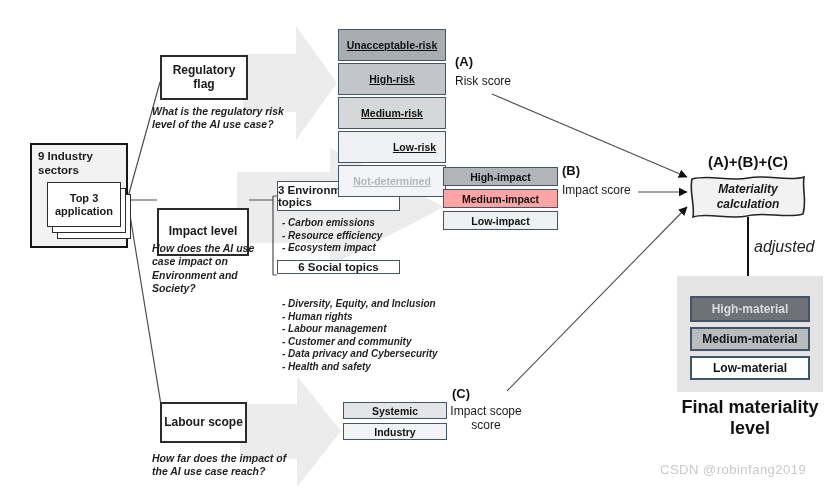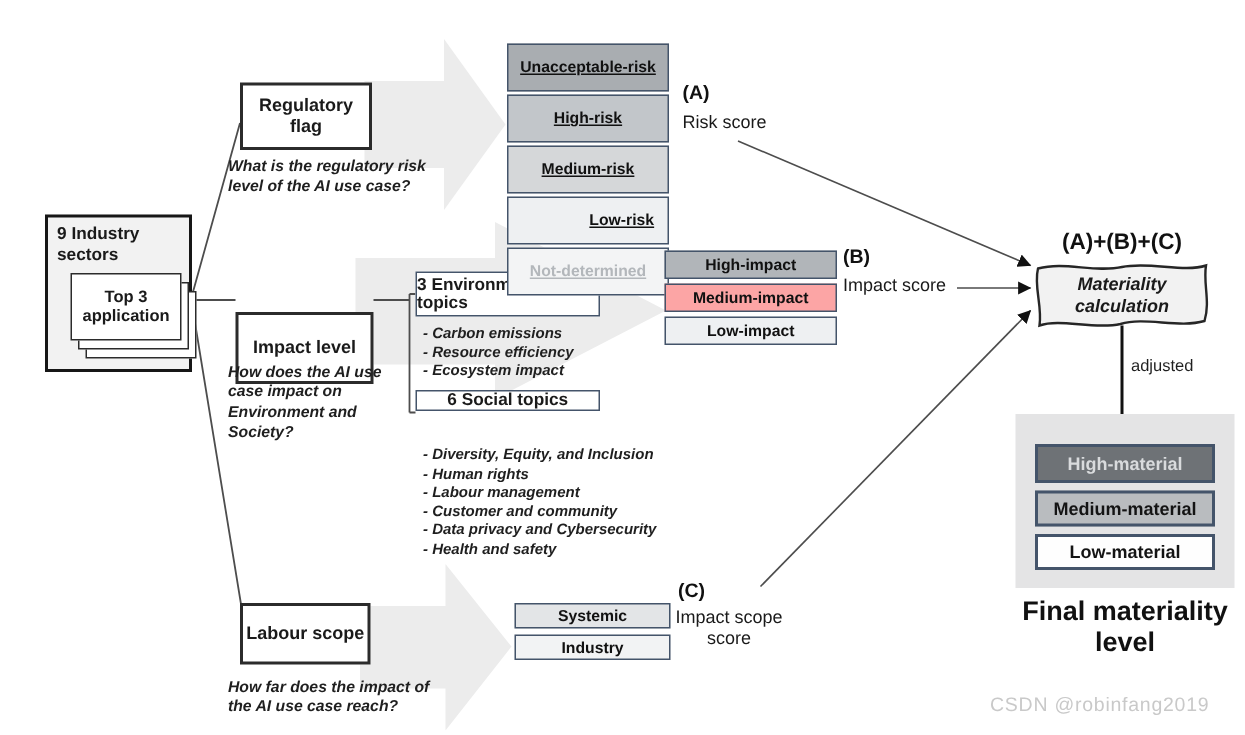--- a/index.html
+++ b/index.html
@@ -60,21 +60,21 @@
   .s0{background:#e3e5e7;}
   .s1{background:#f2f3f4;}
 
   .score-id{font-weight:bold;font-size:13px;color:#111;}
   .score-label{font-size:12px;color:#1a1a1a;}
 
   .formula{font-weight:bold;font-size:15px;color:#111;text-align:center;}
   .materiality-label{
     font-style:italic;font-weight:600;font-size:12px;line-height:1.25;text-align:center;
   }
-  .adjusted{font-size:11px;color:#1f1f1f;}
+  .adjusted{font-style:italic;font-size:16px;color:#1f1f1f;}
 
   
   .final-panel{background:#e4e4e5;}
   .final-row{
     border:2px solid #44546a;box-sizing:border-box;
     display:flex;align-items:center;justify-content:center;
     font-weight:bold;font-size:12px;
   }
   .f0{background:#6e7276;color:#d9dbdd;}
   .f1{background:#b9bcbf;color:#141414;}

